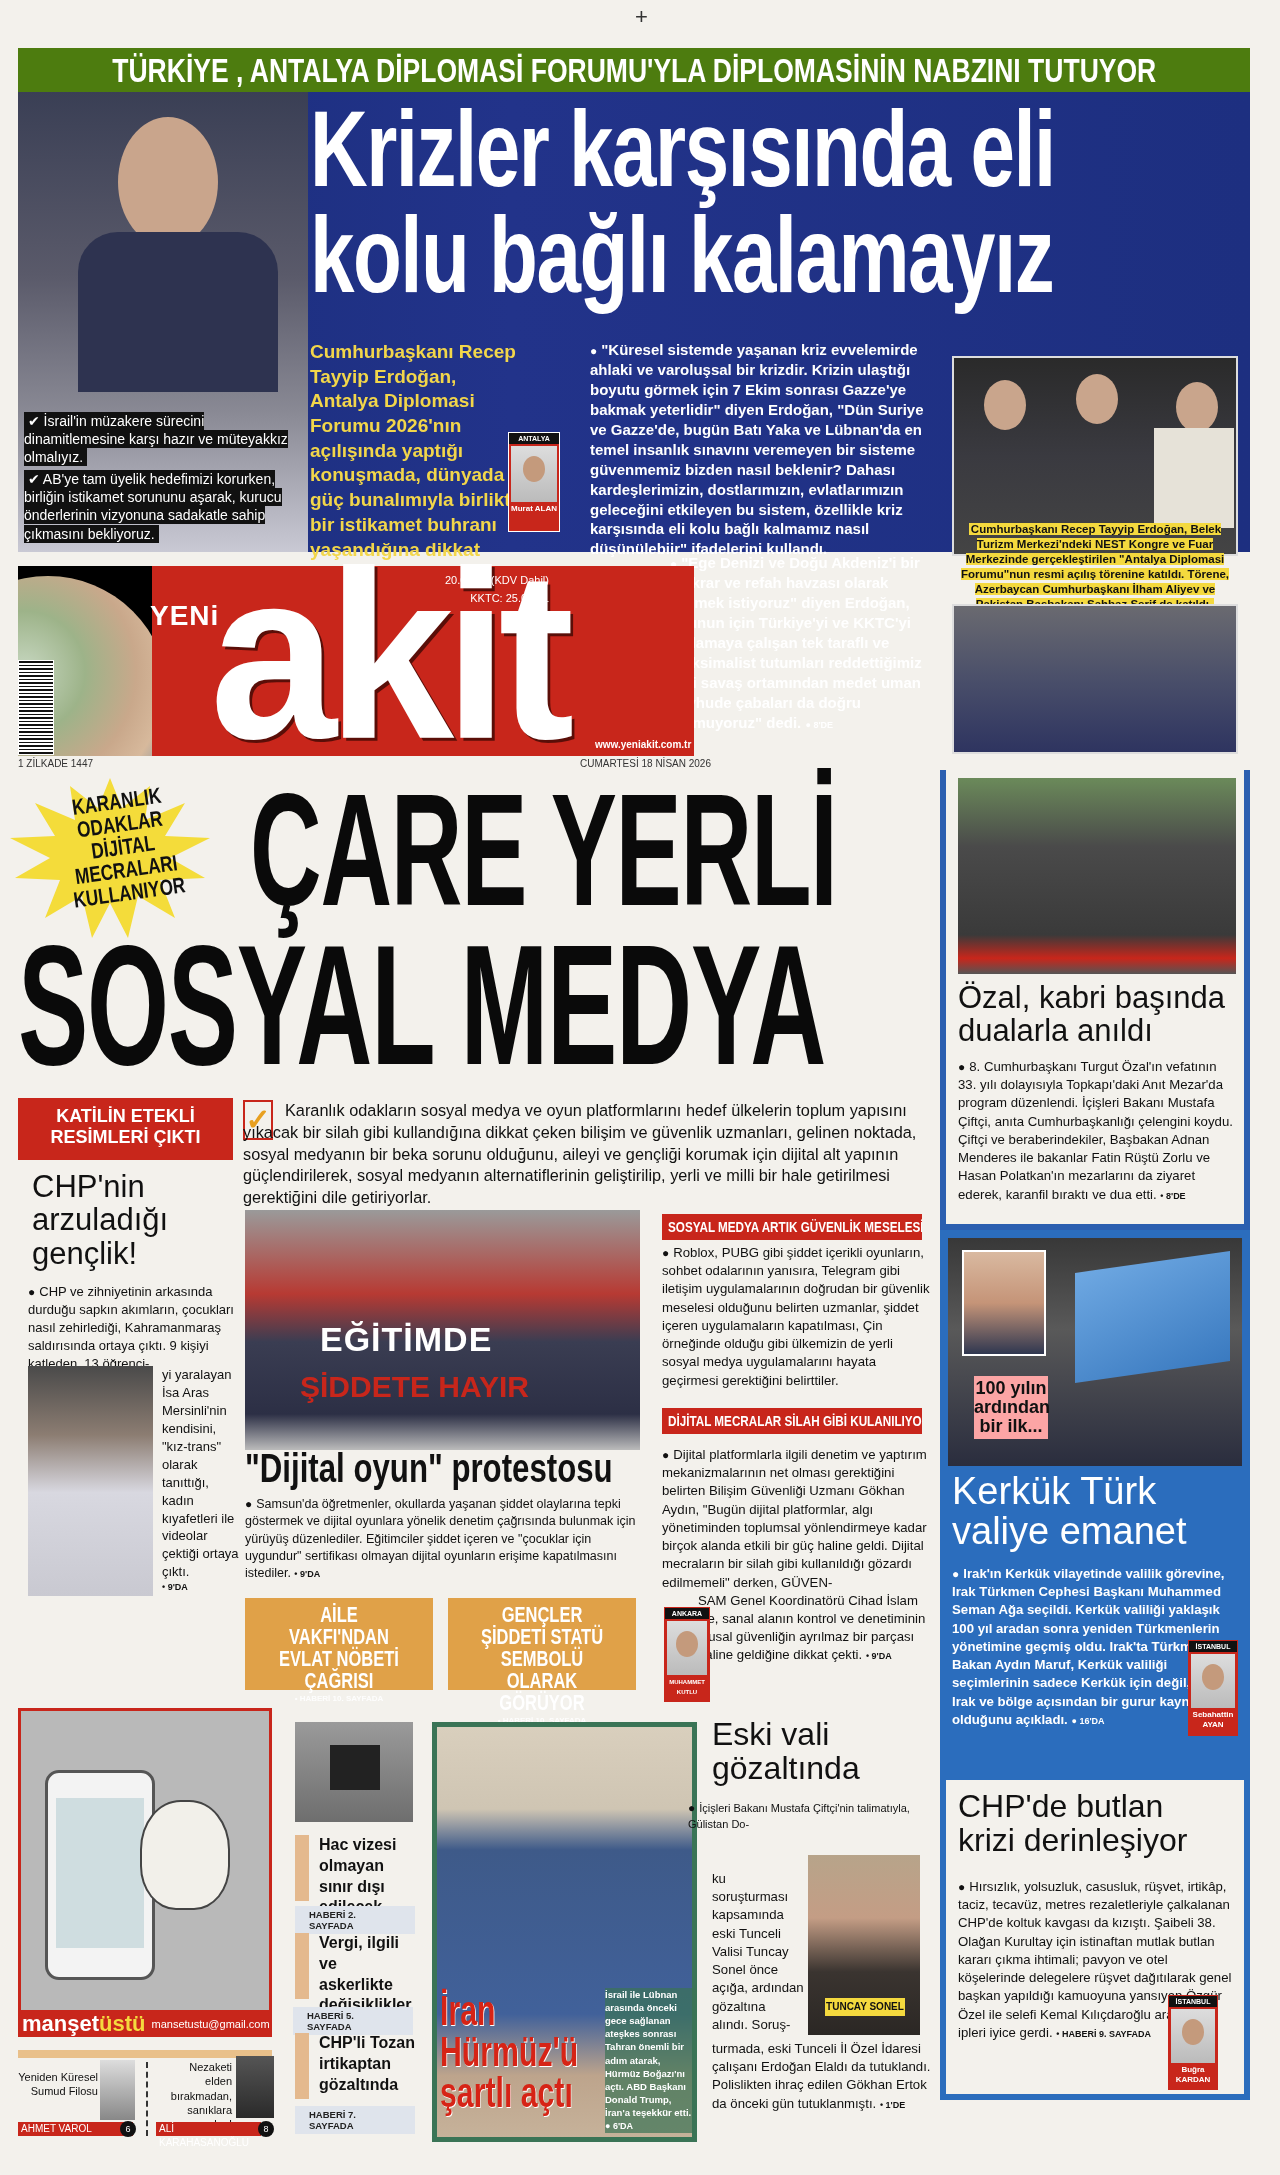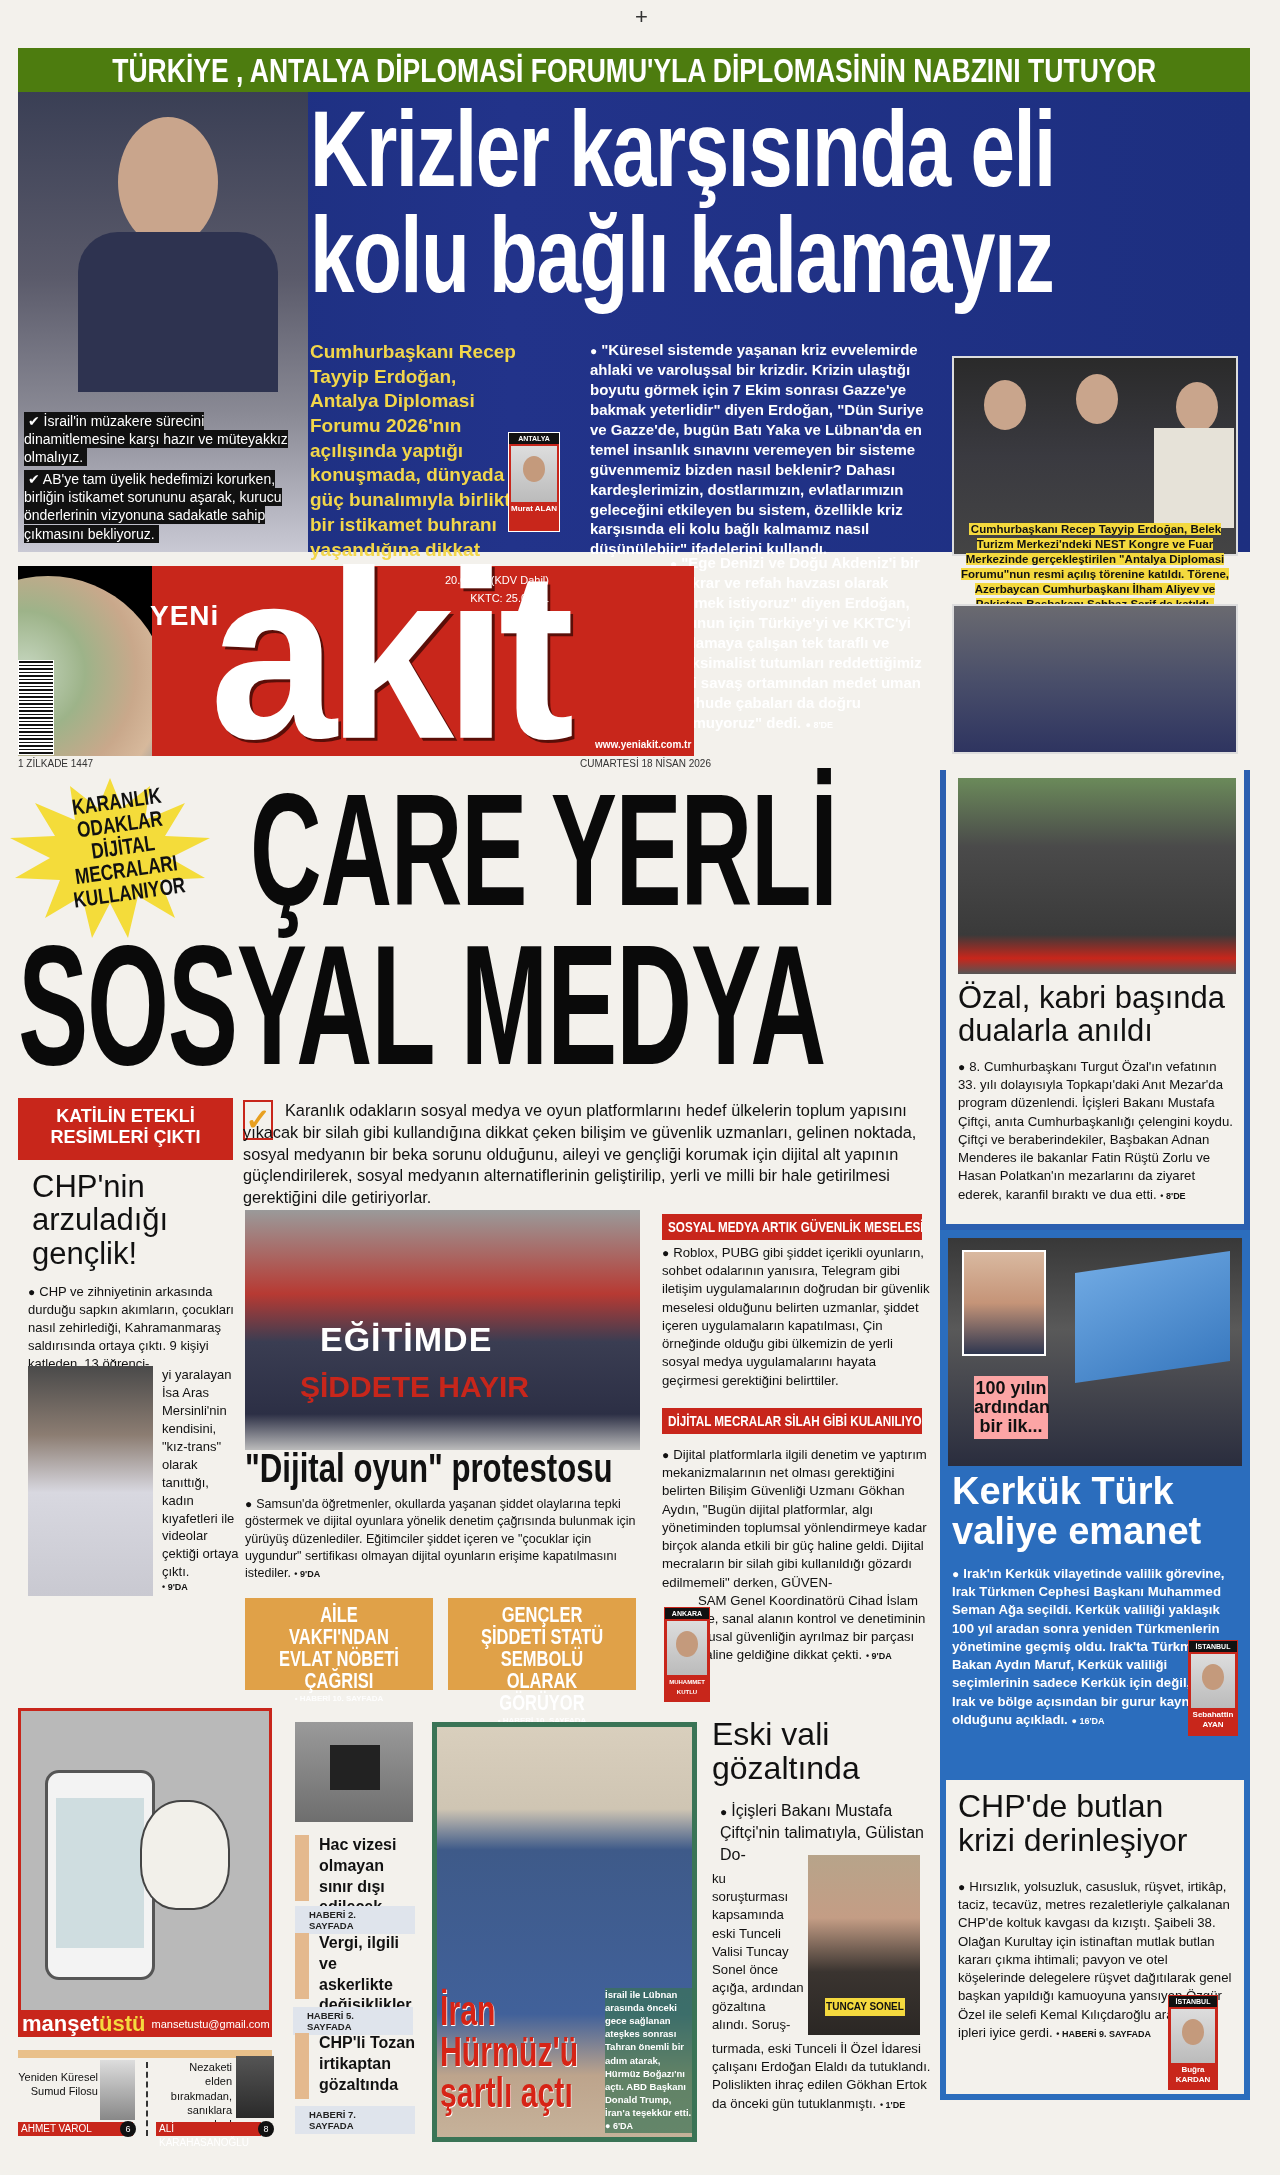--- a/index.html
+++ b/index.html
@@ -49,21 +49,21 @@
 #main-h2{left:18px;top:920px;font-weight:bold;font-size:170px;line-height:1;color:#0a0a0a;white-space:nowrap;transform:scaleX(0.62);transform-origin:left top;letter-spacing:-2px}
 #ozal-box{left:940px;top:770px;width:310px;height:460px;border:6px solid #2b5fb0;border-top:none;background:#f3f1ec}
 #ozal-photo{left:958px;top:778px;width:278px;height:196px;background:linear-gradient(180deg,#6b8a5a 0%,#4a4a4a 35%,#3a3a3a 80%,#c8261b 92%,#555 100%)}
 #ozal-h{left:958px;top:982px;font-size:31px;line-height:1.05;color:#111}
 #ozal-body{left:958px;top:1058px;width:280px;font-size:13.2px;line-height:1.38}
 #kerkuk-box{left:940px;top:1230px;width:310px;height:550px;background:#2b6dbd}
 #kerkuk-photo{left:948px;top:1238px;width:294px;height:228px;background:linear-gradient(180deg,#383838 0%,#595959 40%,#2a2d3e 100%)}
 #kerkuk-portrait{left:962px;top:1250px;width:84px;height:106px;background:linear-gradient(180deg,#d9b9a0 0%,#c59478 50%,#2f3750 100%);border:2px solid #fff}
 #kerkuk-flag{left:1075px;top:1262px;width:155px;height:110px;background:linear-gradient(160deg,#6ea8e2,#3a7ac0);transform:skewY(-8deg)}
 #kerkuk-tag{left:974px;top:1376px;width:74px;background:#fca5a5;font-weight:bold;font-size:18px;line-height:1.05;text-align:center;padding:3px 0}
-#kerkuk-h{left:952px;top:1472px;color:#fff;font-weight:bold;font-size:38px;line-height:1.05}
+#kerkuk-h{left:952px;top:1472px;color:#fff;font-weight:normal;font-size:38px;line-height:1.05}
 #kerkuk-body{left:952px;top:1565px;width:286px;color:#fff;font-size:13.2px;line-height:1.38;font-weight:bold}
 #reporter3{left:1186px;top:1638px;width:48px;height:98px}
 #chp-box{left:940px;top:1780px;width:310px;height:320px;border:6px solid #2b6dbd;border-top:none;background:#f3f1ec}
 #chp-h{left:958px;top:1790px;font-size:32px;line-height:1.05}
 #chp-body{left:958px;top:1878px;width:280px;font-size:13.2px;line-height:1.38}
 #reporter4{left:1168px;top:1995px;width:48px;height:95px}
 
 #katil-tag{left:18px;top:1098px;width:215px;height:62px;background:#c8261b;color:#fff;font-weight:bold;text-align:center;font-size:18px;line-height:1.15;padding-top:8px}
 #chpnin-h{left:32px;top:1170px;font-size:31px;line-height:1.08}
 #chpnin-body1{left:28px;top:1283px;width:210px;font-size:13px;line-height:1.38}
@@ -120,21 +120,21 @@
 .brief .t{margin-left:24px;font-size:16px;line-height:1.3;font-weight:bold}
 .brief-ref{width:120px;background:#dfe4ec;font-size:9.5px;font-weight:bold;padding:3px 14px;color:#222}
 #ref1{left:295px;top:1906px}
 #ref2{left:293px;top:2007px}
 #ref3{left:295px;top:2106px}
 #iran-box{left:432px;top:1722px;width:265px;height:420px;background:#3a7456;padding:5px}
 #iran-photo{left:437px;top:1727px;width:255px;height:410px;background:linear-gradient(180deg,#d9cfbd 0%,#cfc5b3 20%,#3e5a89 30%,#41619a 70%,#bda48c 85%,#c6b29a 100%)}
 #iran-h{left:440px;top:1990px;color:#d62416;font-weight:bold;font-size:42px;line-height:0.98;transform:scaleX(0.72);transform-origin:left top;text-shadow:1px 1px 0 #fff}
 #iran-body{left:605px;top:1988px;width:90px;color:#fff;font-size:9.5px;line-height:1.38;font-weight:bold;background:rgba(58,116,86,.7)}
 #eski-h{left:712px;top:1718px;font-size:32px;line-height:1.05}
-#eski-body1{left:720px;top:1800px;width:225px;font-size:16px;line-height:1.38}
+#eski-body1{left:688px;top:1800px;width:225px;font-size:11px;line-height:1.38}
 #eski-photo{left:808px;top:1855px;width:112px;height:180px;background:linear-gradient(180deg,#b7a48a 0%,#c49d85 35%,#3a3430 65%,#2b2724 100%)}
 #eski-tag{left:825px;top:1998px;width:80px;background:#f4d93e;font-size:10px;font-weight:bold;text-align:center;line-height:18px}
 #eski-body2{left:712px;top:1870px;width:92px;font-size:13.2px;line-height:1.38}
 #eski-body3{left:712px;top:2040px;width:225px;font-size:13.2px;line-height:1.38}
 .ref{font-size:9px;font-weight:bold}
 </style>
 </head>
 <body>
 
 <div class="abs crosshair">+</div>

